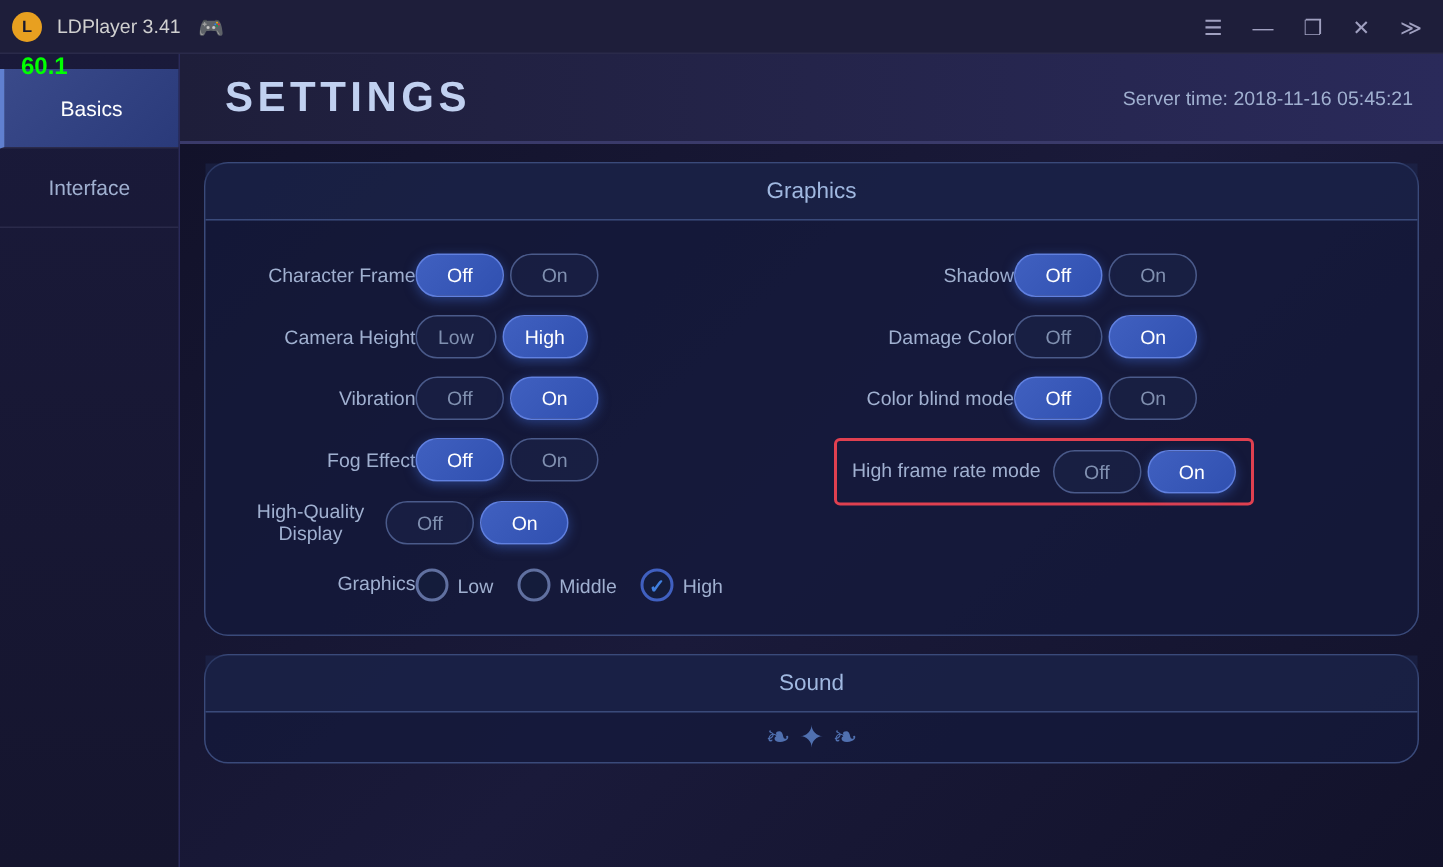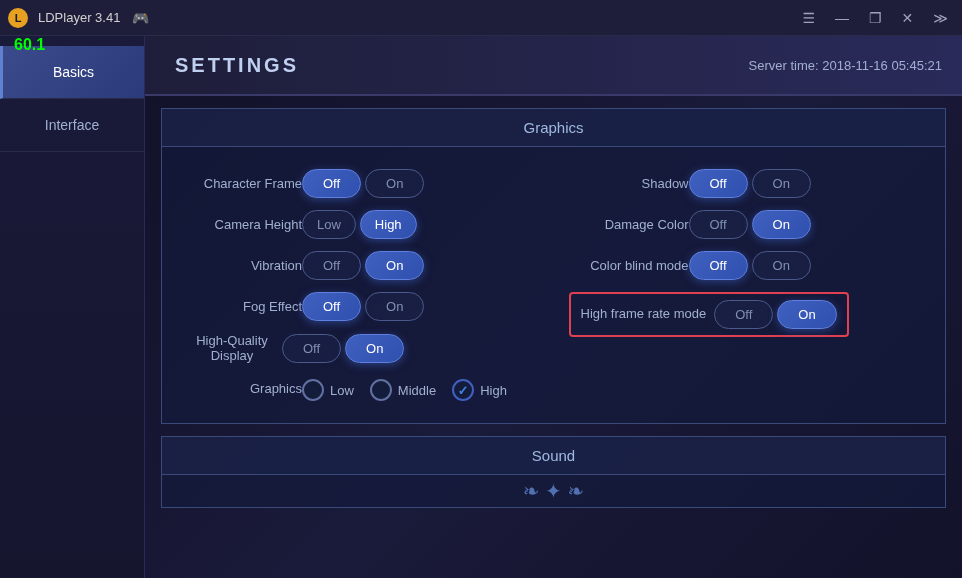--- a/index.html
+++ b/index.html
@@ -69,21 +69,21 @@
     }
 
     
     .main-area {
       display: flex;
       height: 542px;
     }
 
     
     .sidebar {
-      width: 145px;
+      width: 120px;
       background: linear-gradient(180deg, #1a1a3a 0%, #15152e 100%);
       border-right: 1px solid #2a2a5a;
       display: flex;
       flex-direction: column;
       padding-top: 10px;
     }
     .sidebar-item {
       padding: 18px 10px;
       text-align: center;
       color: #a0b0d0;
@@ -103,21 +103,21 @@
       height: 60px;
       background: linear-gradient(90deg, #1e1e3a 0%, #2a2a5a 100%);
       border-bottom: 2px solid #3a3a6a;
       display: flex;
       align-items: center;
       padding: 0 30px;
       position: relative;
     }
     .app-title {
       color: #c0d0f0;
-      font-size: 20px;
+      font-size: 28px;
       font-weight: bold;
       letter-spacing: 3px;
       text-align: center;
     }
     .server-time {
       position: absolute;
       right: 20px;
       color: #a0b0d0;
       font-size: 13px;
     }
@@ -135,21 +135,21 @@
       background: linear-gradient(135deg, #12122a 0%, #1a1a3a 50%, #12122a 100%);
       padding: 0;
       overflow-y: auto;
       position: relative;
     }
 
     .section-container {
       margin: 12px 16px;
       background: rgba(20, 25, 60, 0.7);
       border: 1px solid #3a4a7a;
-      border-radius: 0;
+      border-radius: 16px;
     }
     .section-title {
       text-align: center;
       padding: 10px;
       color: #a0b8e0;
       font-size: 15px;
       border-bottom: 1px solid #3a4a7a;
       background: rgba(30,40,80,0.5);
     }
     .section-body {

